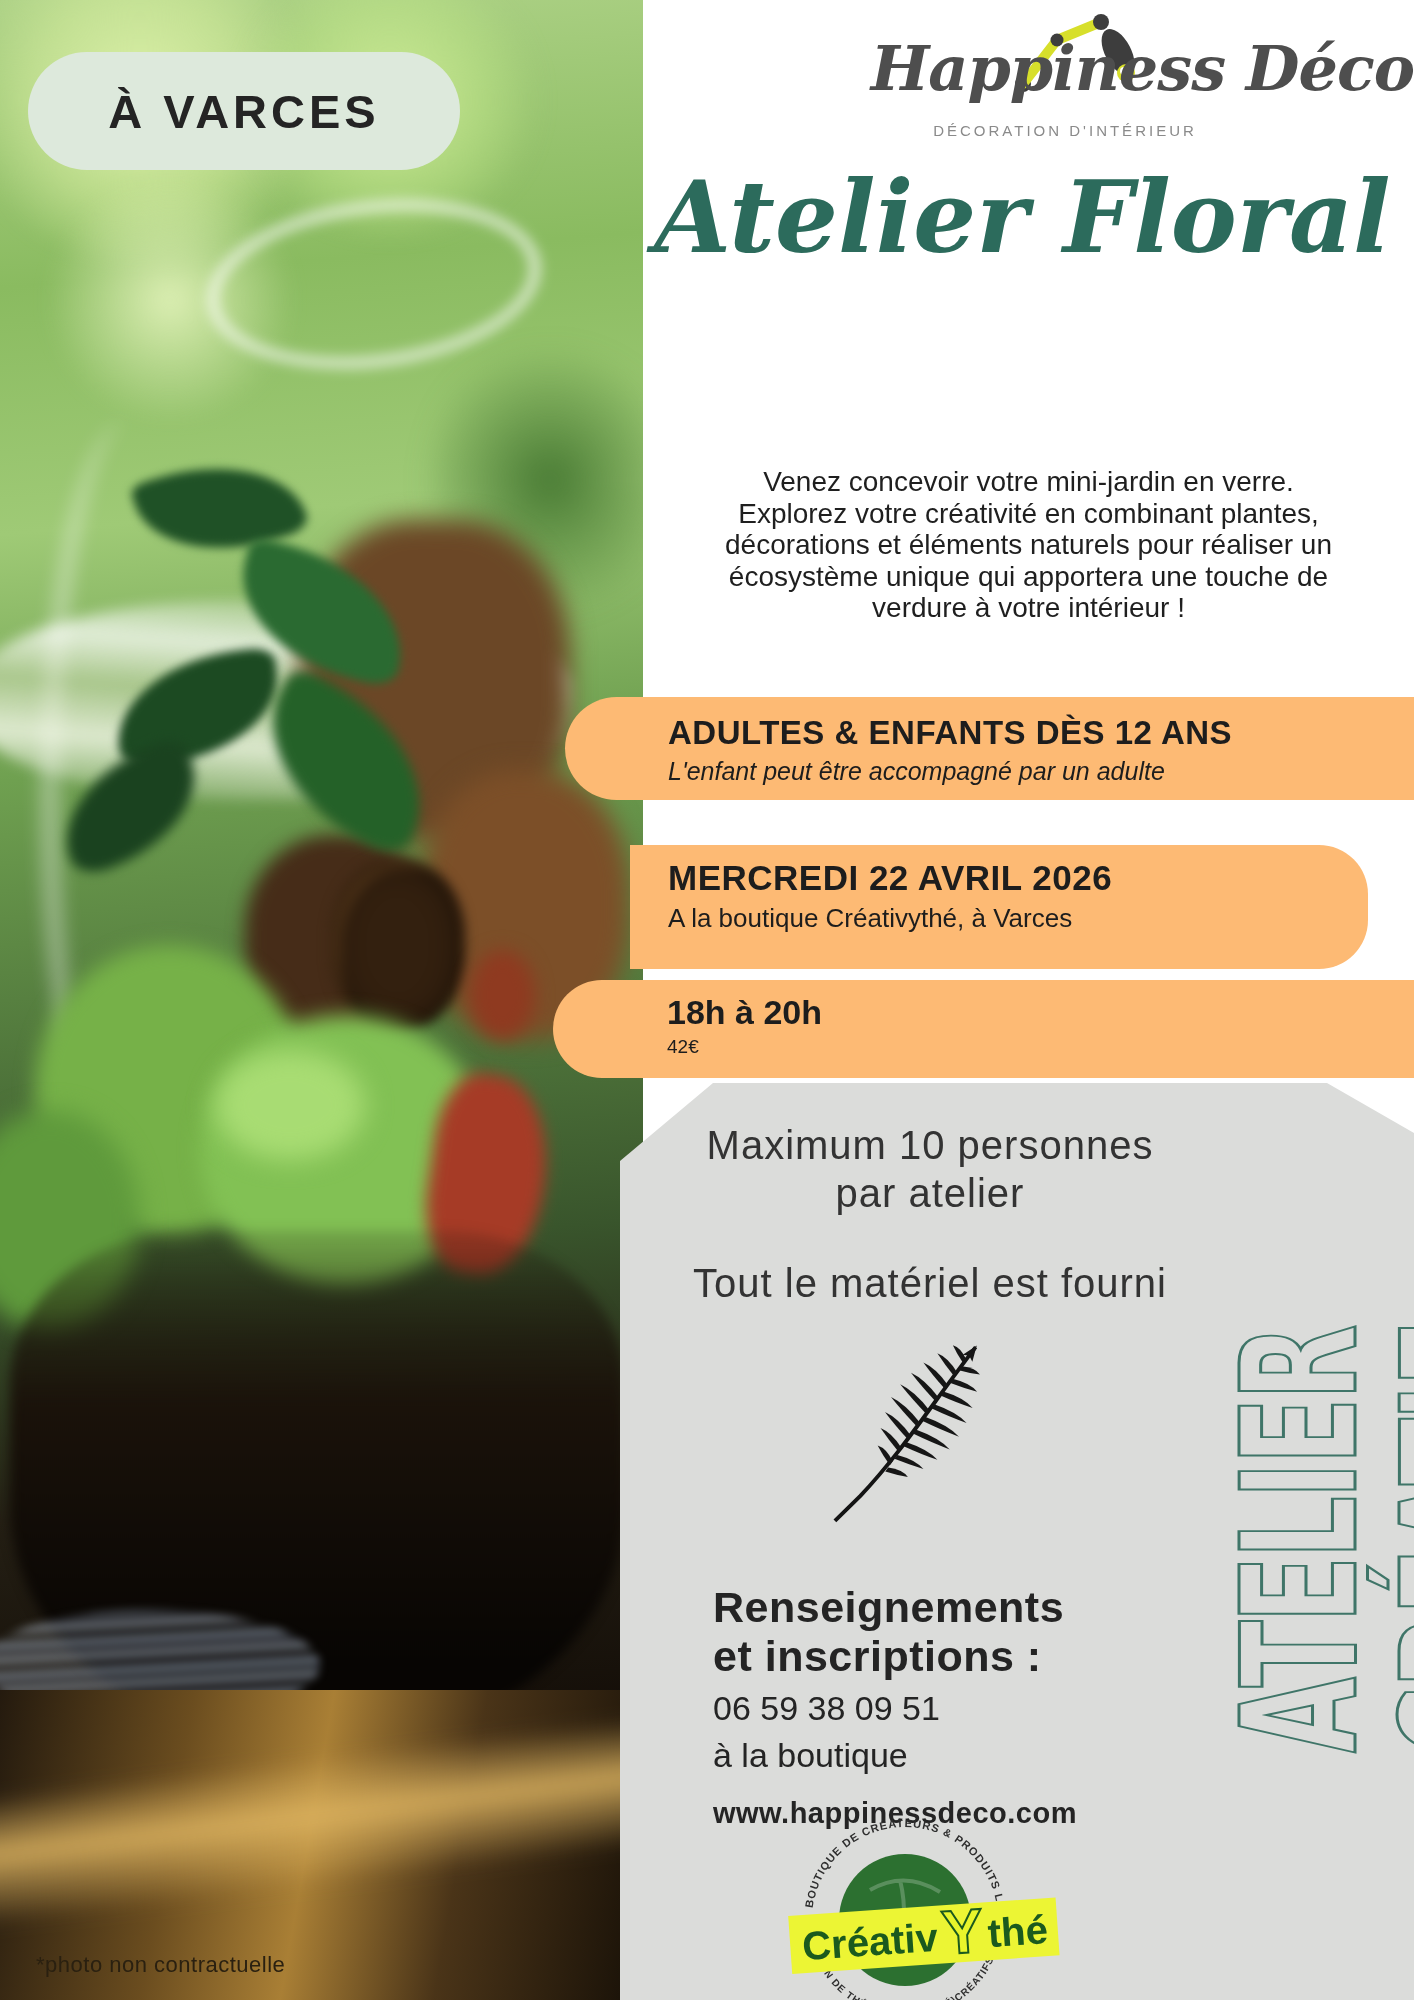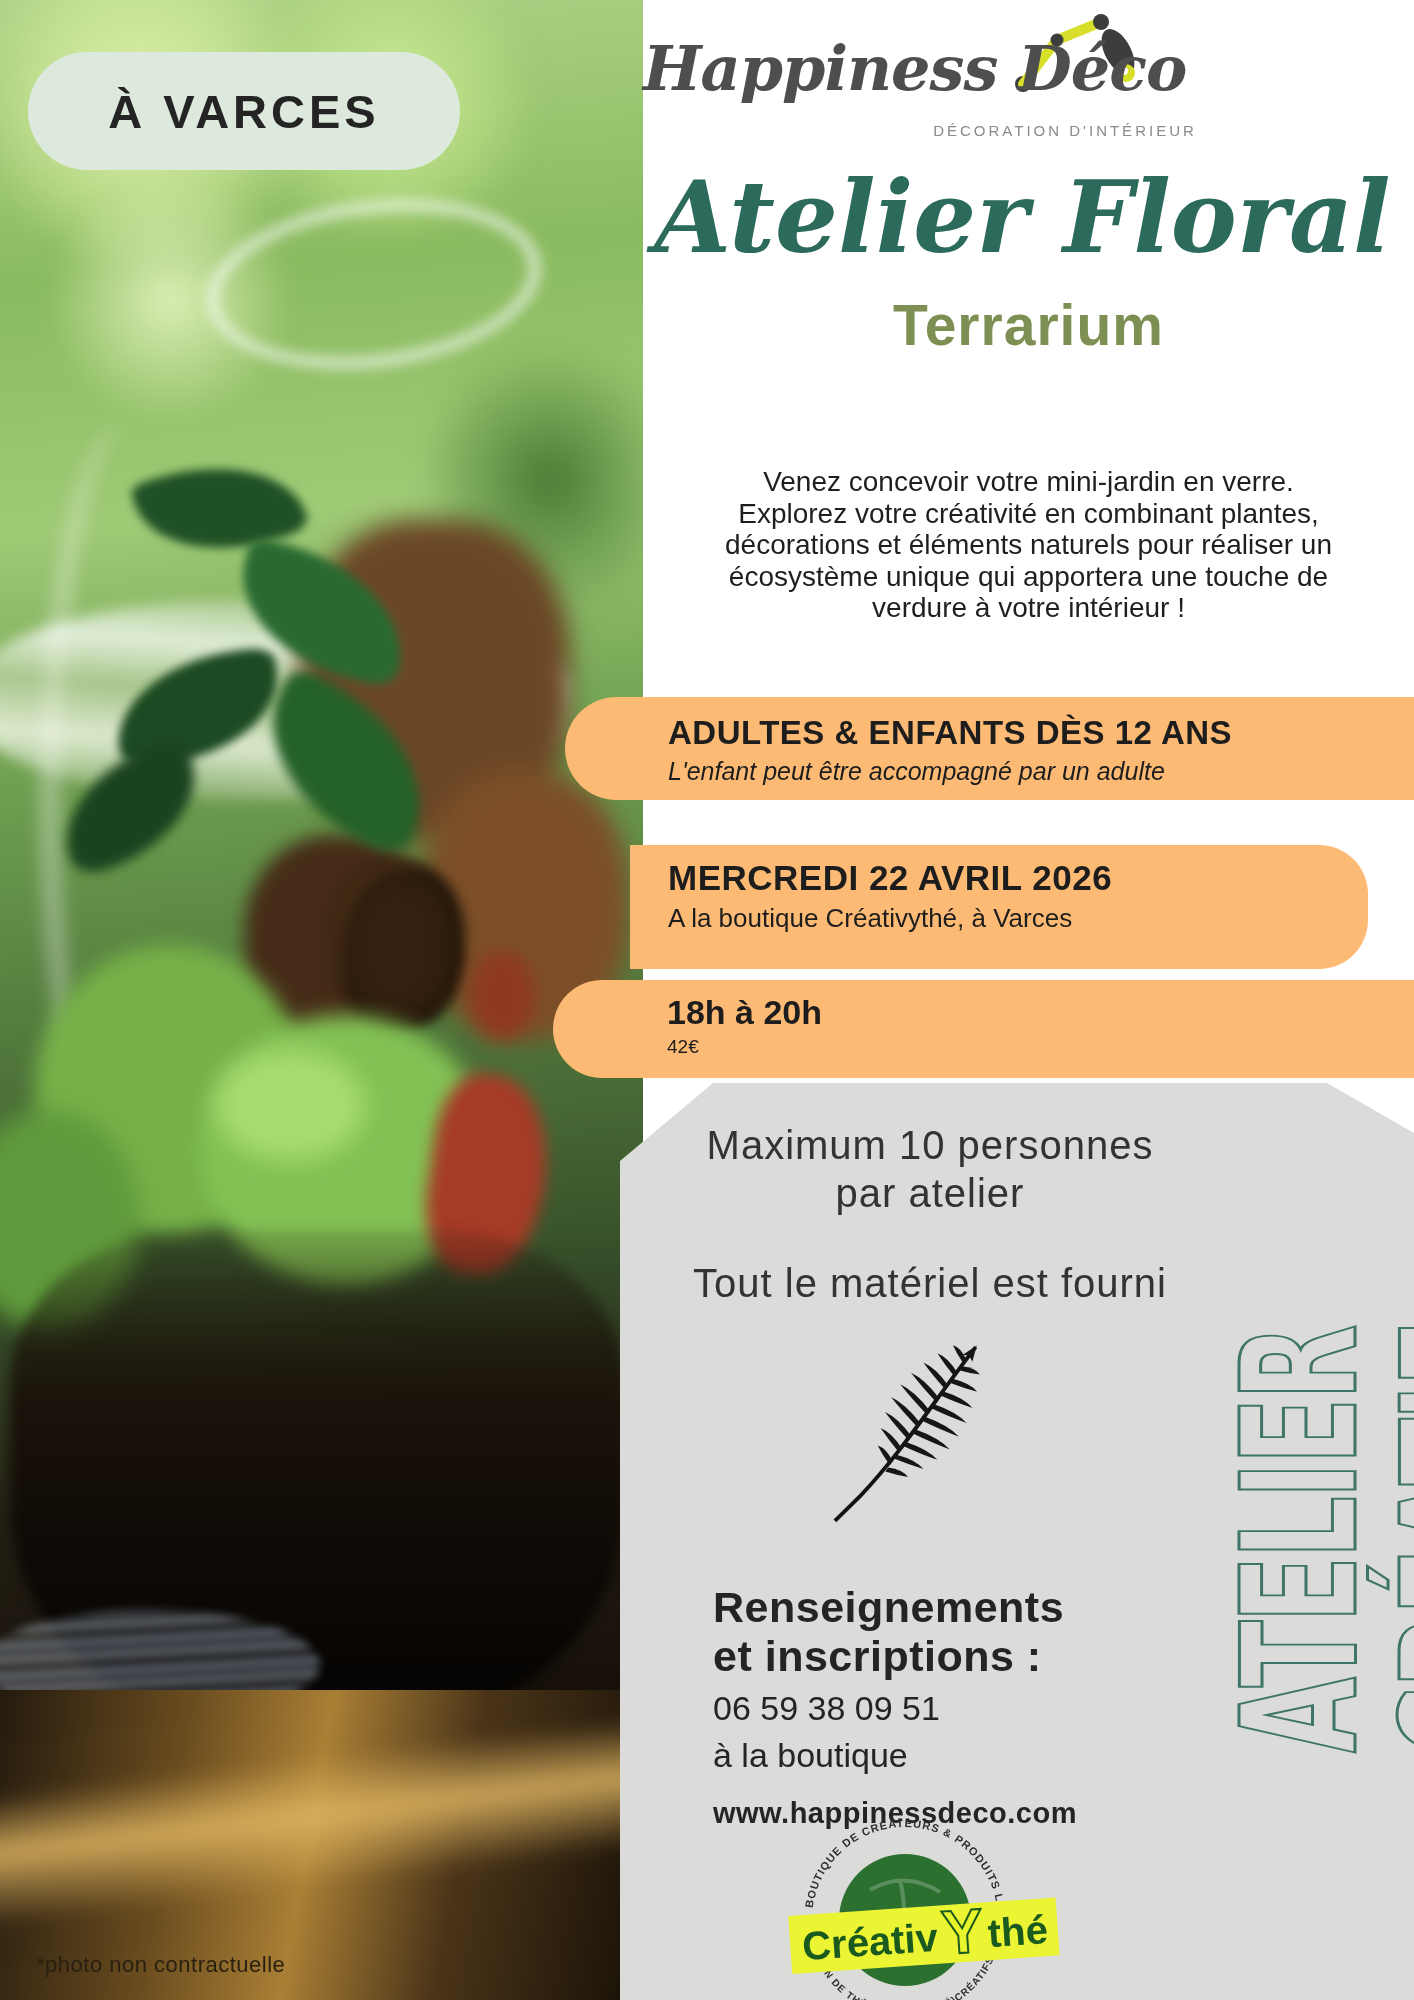--- a/index.html
+++ b/index.html
@@ -50,21 +50,21 @@
         background:linear-gradient(100deg,#241a0e 0%,#6b4d1f 28%,#a97f35 48%,#4a3418 70%,#171007 100%);}
   .sheen{left:-30px;top:1755px;width:720px;height:130px;transform:rotate(-7deg);filter:blur(9px);
         background:linear-gradient(180deg,rgba(230,190,110,0) 0%,rgba(225,183,98,.85) 45%,rgba(230,190,110,0) 100%);}
 
   .badge{left:28px;top:52px;width:432px;height:118px;border-radius:59px;background:#dde9dc;
          display:flex;align-items:center;justify-content:center;}
   .badge span{font-weight:700;font-size:47px;letter-spacing:4px;color:#242424;}
   .photo-note{left:36px;top:1952px;font-size:22px;color:#2a2010;letter-spacing:.5px;}
 
   
-  .brand-name{left:643px;top:32px;width:771px;text-align:left;
+  .brand-name{left:643px;top:32px;width:771px;text-align:right;
         font-family:"DejaVu Serif",serif;font-style:italic;font-weight:700;font-size:62px;color:#4e4e4e;letter-spacing:-1px;}
   .brand-tagline{left:900px;top:122px;width:330px;text-align:center;font-size:15px;letter-spacing:3px;color:#8a8a8a;}
   .lamp{left:1005px;top:10px;}
   .title{left:643px;top:168px;width:759px;text-align:center;line-height:1;
         font-family:"DejaVu Serif",serif;font-style:italic;font-weight:700;font-size:99px;color:#2c6b5c;}
   .subtitle{left:643px;top:292px;width:771px;text-align:center;
         font-weight:700;font-size:57px;color:#7d8f52;letter-spacing:1px;}
   .intro{left:658px;top:466px;width:741px;text-align:center;font-size:28px;line-height:31.5px;color:#1f1f1f;}
 
   
@@ -149,21 +149,20 @@
       <circle cx="96" cy="12" r="8" fill="#3d3d3d"></circle>
       <ellipse cx="113" cy="42" rx="13" ry="25" transform="rotate(-28 113 42)" fill="#3d3d3d"></ellipse>
       <circle cx="121" cy="63" r="9" fill="#d7df2b"></circle>
       <circle cx="119" cy="61" r="4" fill="#ffffff"></circle>
     </svg>
   </div>
   <div class="abs brand-name">Happiness Déco</div>
   <div class="abs brand-tagline">DÉCORATION D'INTÉRIEUR</div>
 
   <div class="abs title">Atelier Floral</div>
-  <div class="abs subtitle">Terrarium</div>
 
   <div class="abs intro">
     <div>Venez concevoir votre mini-jardin en verre.</div>
     <div>Explorez votre créativité en combinant plantes,</div>
     <div>décorations et éléments naturels pour réaliser un</div>
     <div>écosystème unique qui apportera une touche de</div>
     <div>verdure à votre intérieur !</div>
   </div>
 
   <div class="abs banner banner-audience">

